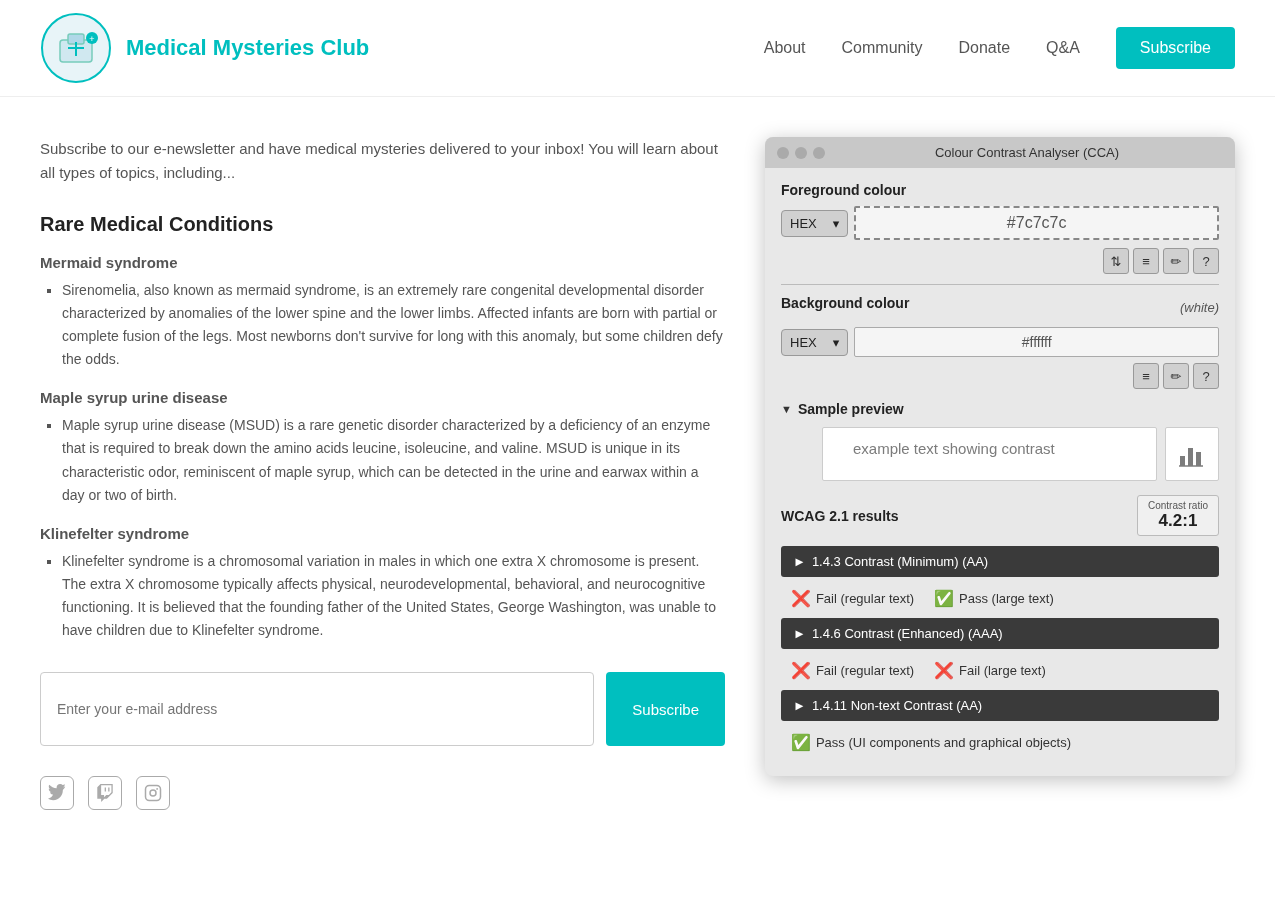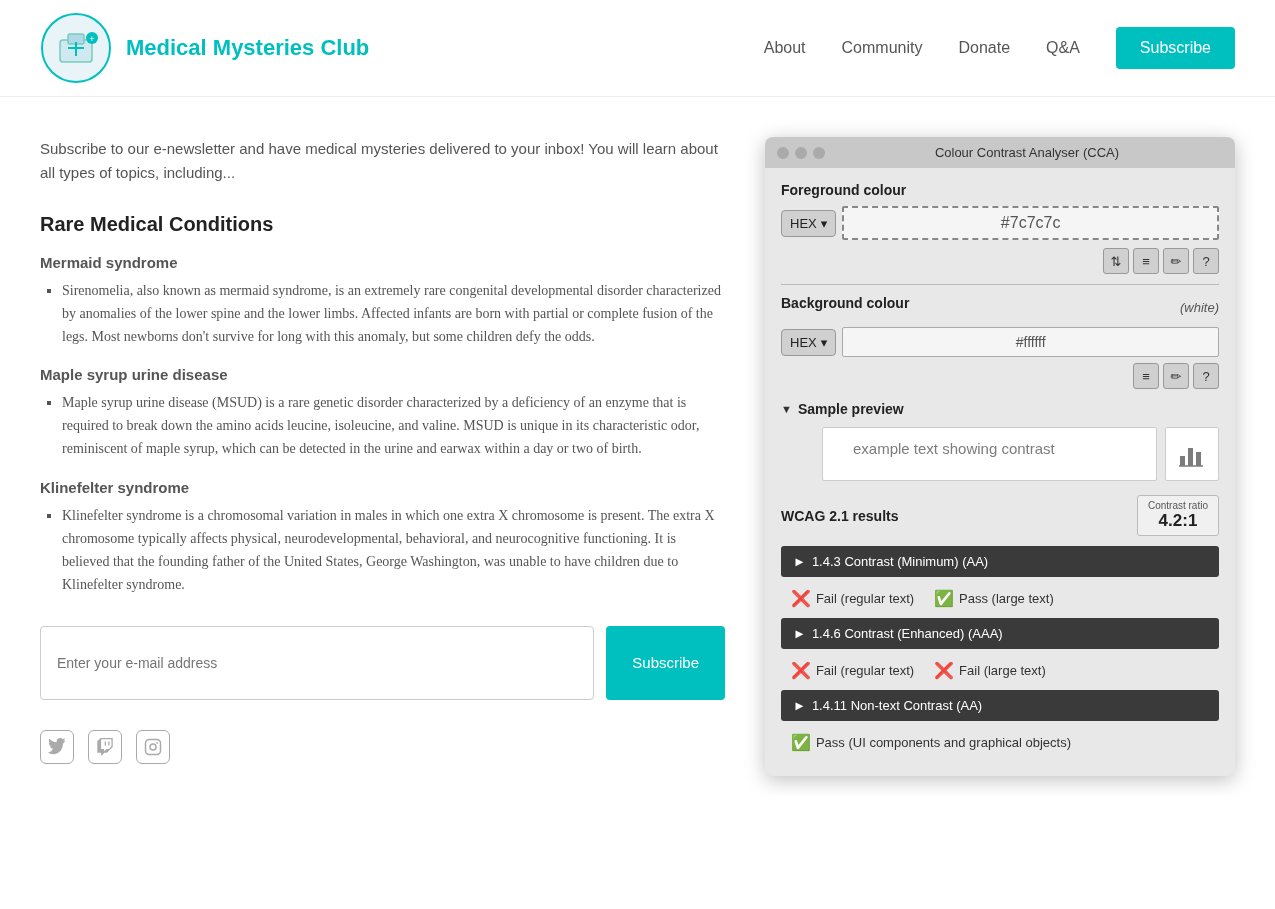--- a/index.html
+++ b/index.html
@@ -98,21 +98,21 @@
     }
     .condition-list {
       list-style: square;
       padding-left: 22px;
       margin-bottom: 18px;
     }
     .condition-list li {
       font-size: 14px;
       color: #555;
       line-height: 1.65;
-      font-family: Liberation Serif, serif;
+      font-family: Liberation Sans, sans-serif;
     }
     .email-row {
       display: flex;
       gap: 12px;
       margin-top: 30px;
       margin-bottom: 30px;
     }
     .email-input {
       flex: 1;
       padding: 28px 16px;
@@ -196,21 +196,21 @@
     }
     .cca-format-select {
       background: #d0d0d0;
       border: 1px solid #999;
       border-radius: 4px;
       padding: 5px 8px;
       font-size: 13px;
       cursor: pointer;
       display: flex;
       align-items: center;
-      gap: 4px;
+      gap: 16px;
       color: #222;
     }
     .cca-hex-input {
       flex: 1;
       border: 2px dashed #888;
       background: #f5f5f5;
       padding: 6px 10px;
       font-size: 15px;
       color: #555;
       text-align: center;

